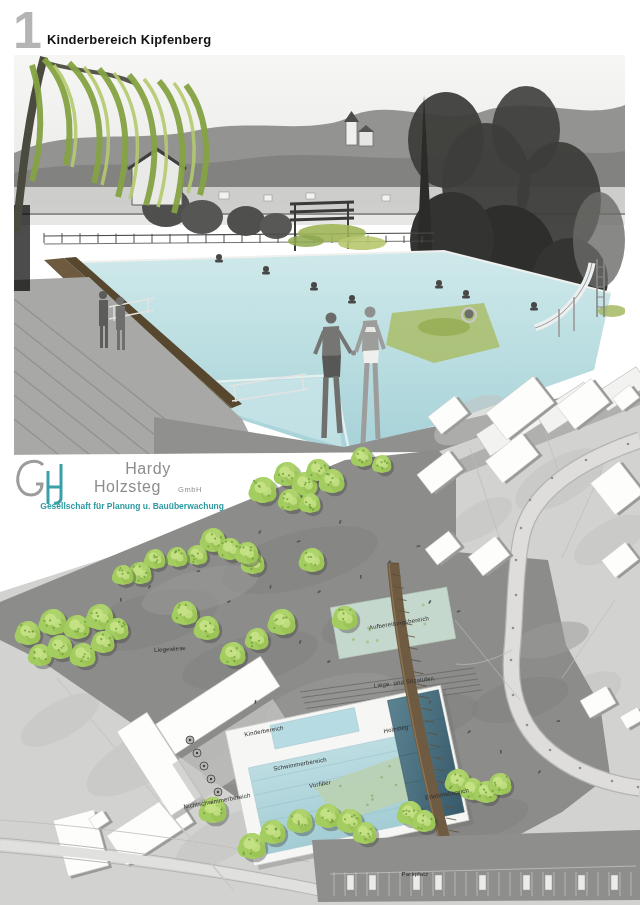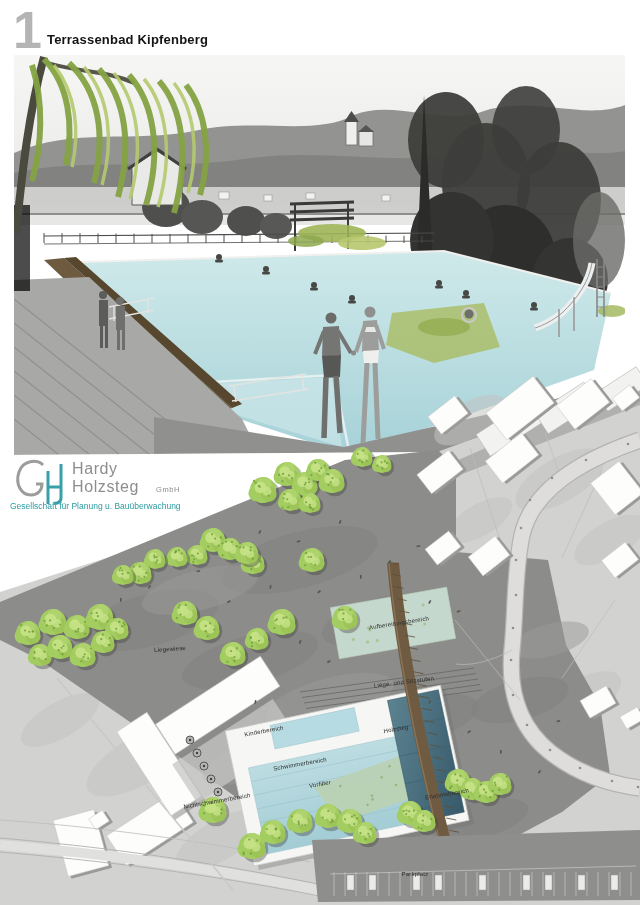--- a/index.html
+++ b/index.html
@@ -5,24 +5,24 @@
   html,body{margin:0;padding:0;background:#ffffff;}
   .board{position:relative;width:640px;height:905px;background:#ffffff;overflow:hidden;
          font-family:"Liberation Sans",sans-serif;}
   .board svg{position:absolute;display:block;}
   .page-number{position:absolute;left:13px;top:4px;font-size:52px;font-weight:bold;
                color:#b4b4b4;line-height:1;letter-spacing:-2px;}
   .page-title{position:absolute;left:47px;top:32px;font-size:13px;font-weight:bold;
               color:#141414;letter-spacing:.2px;}
   .logo{position:absolute;left:10px;top:456px;width:214px;}
   .logo .mono{position:absolute;left:0;top:0;}
-  .logo .names{margin-left:62px;color:#8d8d8d;line-height:1.1;padding-top:4px;}
+  .logo .names{margin-left:62px;color:#8d8d8d;line-height:1.1;padding-top:4px;text-align:center;}
   .logo .names .n{font-size:16px;letter-spacing:.6px;}
   .logo .names .suffix{font-size:7.5px;margin-left:17px;}
-  .logo .tagline{margin-top:6px;text-align:left;color:#2d9aa1;font-weight:normal;
+  .logo .tagline{margin-top:6px;text-align:right;color:#2d9aa1;font-weight:bold;
                  font-size:8.5px;line-height:1.3;}
   .label{position:absolute;font-size:6px;color:#2e2e2e;white-space:nowrap;
          transform:translate(-50%,-50%) rotate(var(--r,0deg));letter-spacing:.2px;}
   .label.on-dark{color:#232323;}
   .sr{position:absolute;width:1px;height:1px;overflow:hidden;clip-path:inset(50%);}
 </style>
 </head>
 <body>
 
 <div class="board">
@@ -1282,14 +1282,14 @@
     <div class="names">
       <div class="n">Hardy</div>
       <div class="n"><span>Holzsteg</span><span class="suffix">GmbH</span></div>
     </div>
     <div class="tagline">
       <div>Gesellschaft für Planung u. Bauüberwachung</div>
     </div>
   </div>
 
   <div class="page-number">1</div>
-  <div class="page-title">Terrassenbad Kipfenberg</div>
+  <div class="page-title">Kinderbereich Kipfenberg</div>
 </div>
 
 </body></html>

